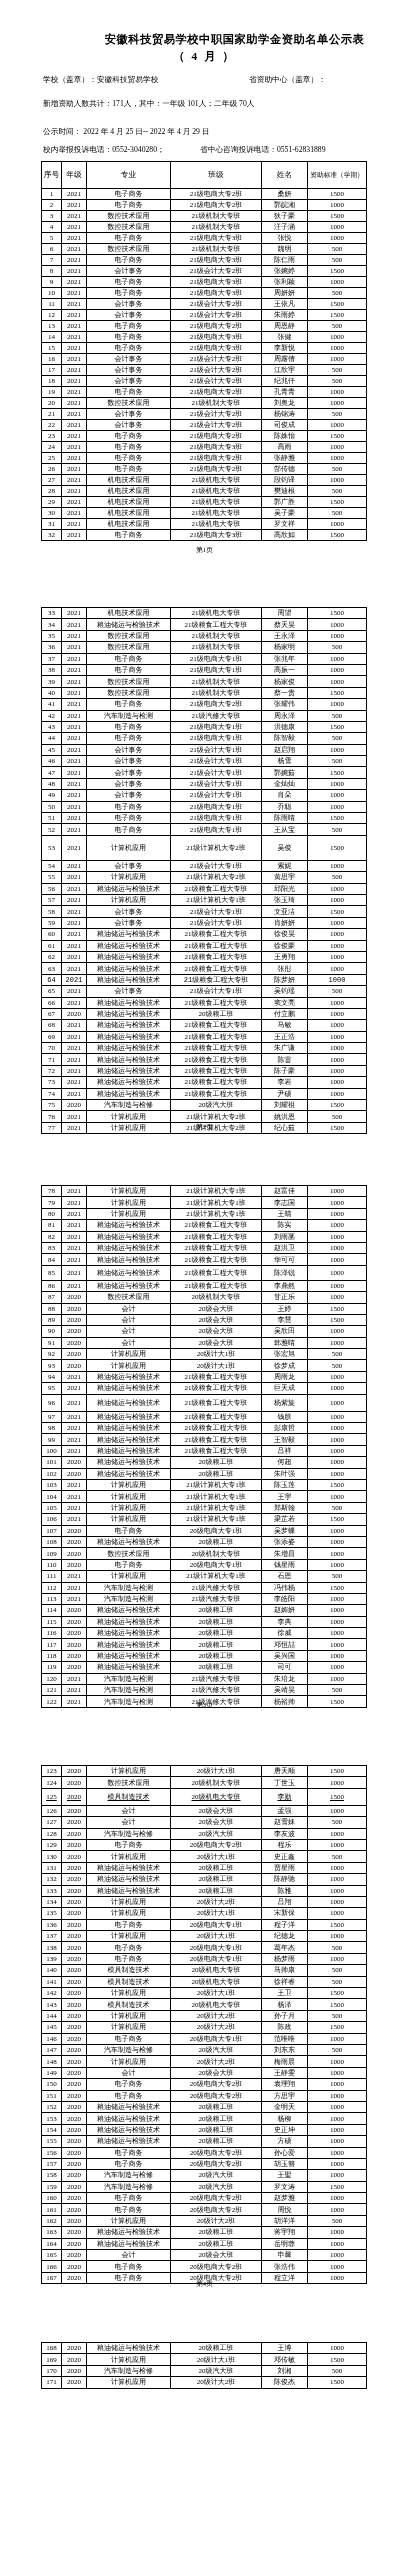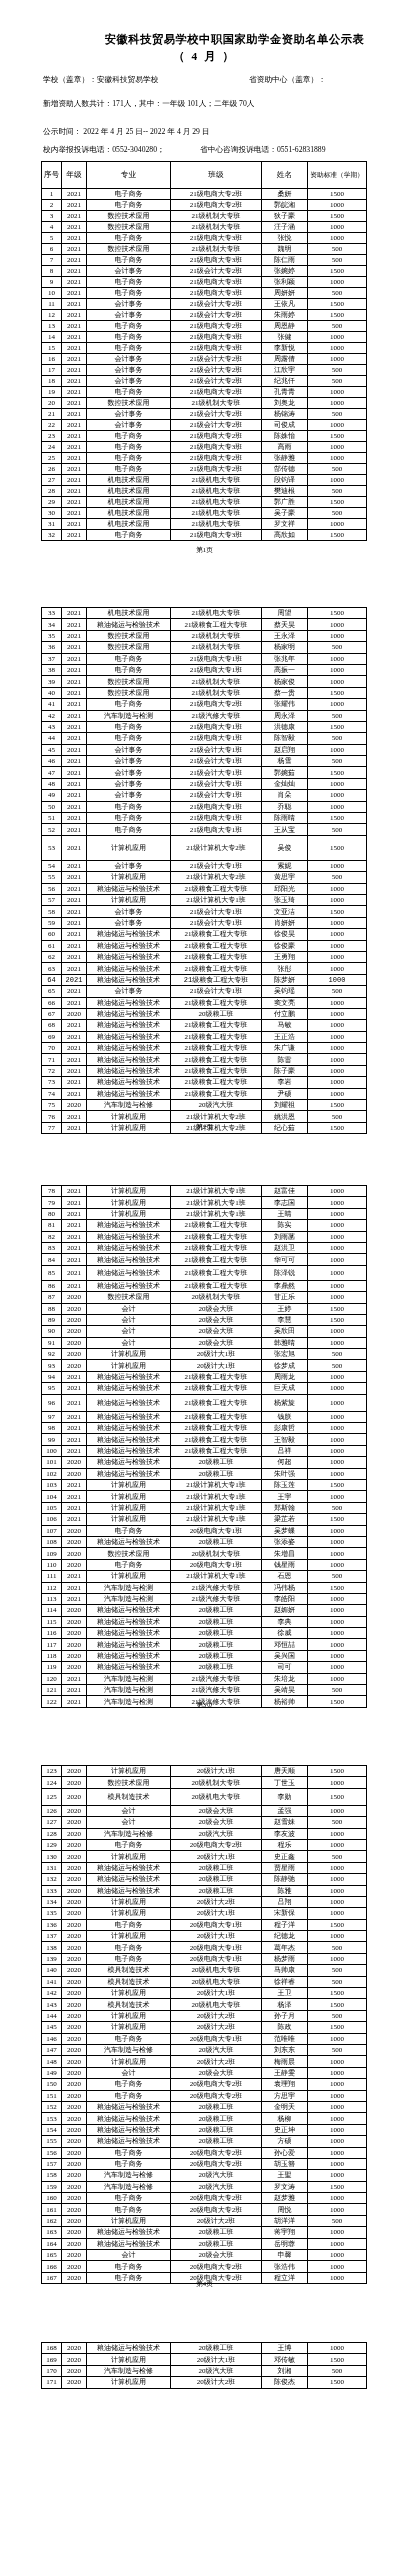--- a/index.html
+++ b/index.html
@@ -1095,21 +1095,21 @@
           <td>1500</td>
         </tr>
         <tr style="height: 11.4px;">
           <td>124</td>
           <td>2020</td>
           <td>数控技术应用</td>
           <td>20级机制大专班</td>
           <td>丁世玉</td>
           <td>1000</td>
         </tr>
-        <tr style="height: 17px;">
+        <tr style="height: 17px; text-decoration: underline;">
           <td>125</td>
           <td>2020</td>
           <td>模具制造技术</td>
           <td>20级机电大专班</td>
           <td>李勋</td>
           <td>1500</td>
         </tr>
         <tr style="height: 11.4px;">
           <td>126</td>
           <td>2020</td>

